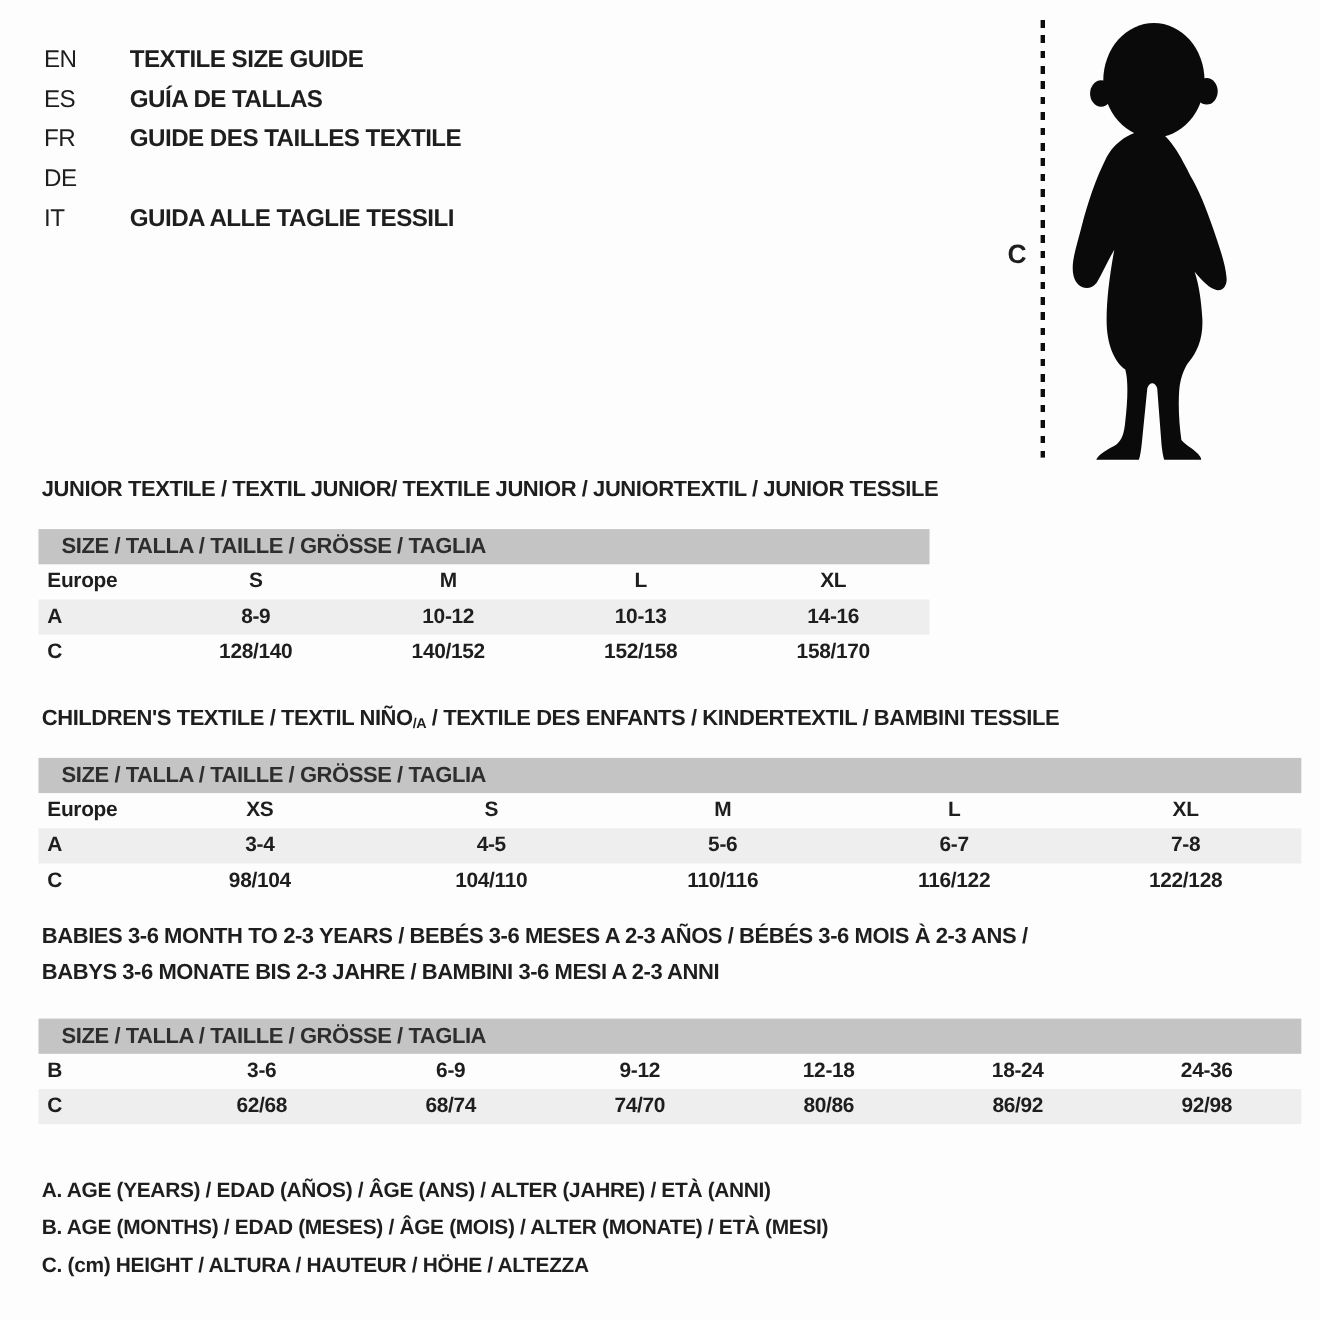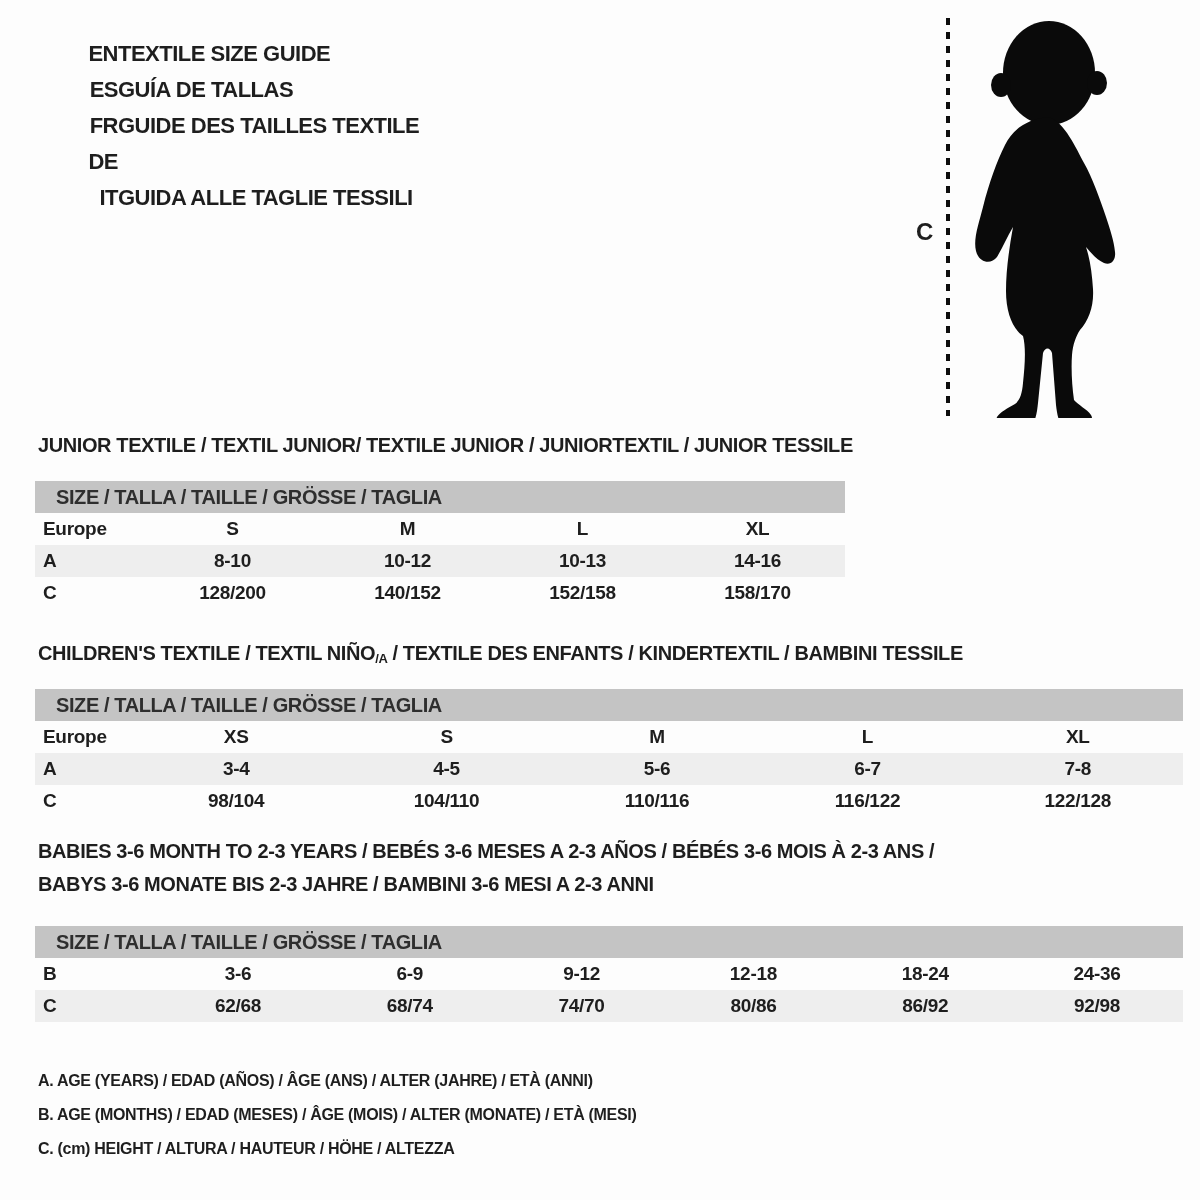--- a/index.html
+++ b/index.html
@@ -9,21 +9,21 @@
     font-family:"Liberation Sans", sans-serif;
     color:#1e1e1e;
     -webkit-font-smoothing:antialiased;
   }
   .canvas{position:relative;width:1200px;height:1200px;overflow:hidden;}
 
   
   .langs{position:absolute;left:40px;top:36px;}
   .lang-row{display:flex;height:36px;align-items:center;}
   .lang-code{
-    width:78px;font-size:22px;font-weight:700;letter-spacing:-0.5px;text-align:right;
+    width:78px;font-size:22px;font-weight:400;letter-spacing:-0.5px;
   }
   .lang-label{
     font-size:22px;font-weight:700;letter-spacing:-0.5px;white-space:nowrap;
   }
 
   
   .measure-c{
     position:absolute;left:916px;top:218px;
     font-size:24px;font-weight:700;
   }
@@ -64,21 +64,21 @@
   .junior-table{top:481px;}
   .children-title{top:642px;}
   .children-table{top:689px;}
   .babies-title-1{top:840px;}
   .babies-title-2{top:873px;}
   .babies-table{top:926px;}
 
   
   .legend-line{
     position:absolute;left:38px;
-    font-size:16px;font-weight:700;letter-spacing:-0.3px;white-space:nowrap;
+    font-size:19px;font-weight:700;letter-spacing:-0.3px;white-space:nowrap;
   }
   .legend-a{top:1072px;}
   .legend-b{top:1106px;}
   .legend-c{top:1140px;}
 </style>
 </head>
 <body>
 
 <div class="canvas">
 
@@ -149,28 +149,28 @@
     <div class="band">SIZE / TALLA / TAILLE / GRÖSSE / TAGLIA</div>
     <div class="trow">
       <span class="tlabel">Europe</span>
       <span class="tcell">S</span>
       <span class="tcell">M</span>
       <span class="tcell">L</span>
       <span class="tcell">XL</span>
     </div>
     <div class="trow alt">
       <span class="tlabel">A</span>
-      <span class="tcell">8-10</span>
+      <span class="tcell">8-9</span>
       <span class="tcell">10-12</span>
       <span class="tcell">10-13</span>
       <span class="tcell">14-16</span>
     </div>
     <div class="trow">
       <span class="tlabel">C</span>
-      <span class="tcell">128/200</span>
+      <span class="tcell">128/140</span>
       <span class="tcell">140/152</span>
       <span class="tcell">152/158</span>
       <span class="tcell">158/170</span>
     </div>
   </div>
 
   <div class="sec-title children-title">
     <span>CHILDREN'S TEXTILE / TEXTIL NIÑO</span><span class="subscript">/A</span><span> / TEXTILE DES ENFANTS / KINDERTEXTIL / BAMBINI TESSILE</span>
   </div>
   <div class="table wide-table children-table">

